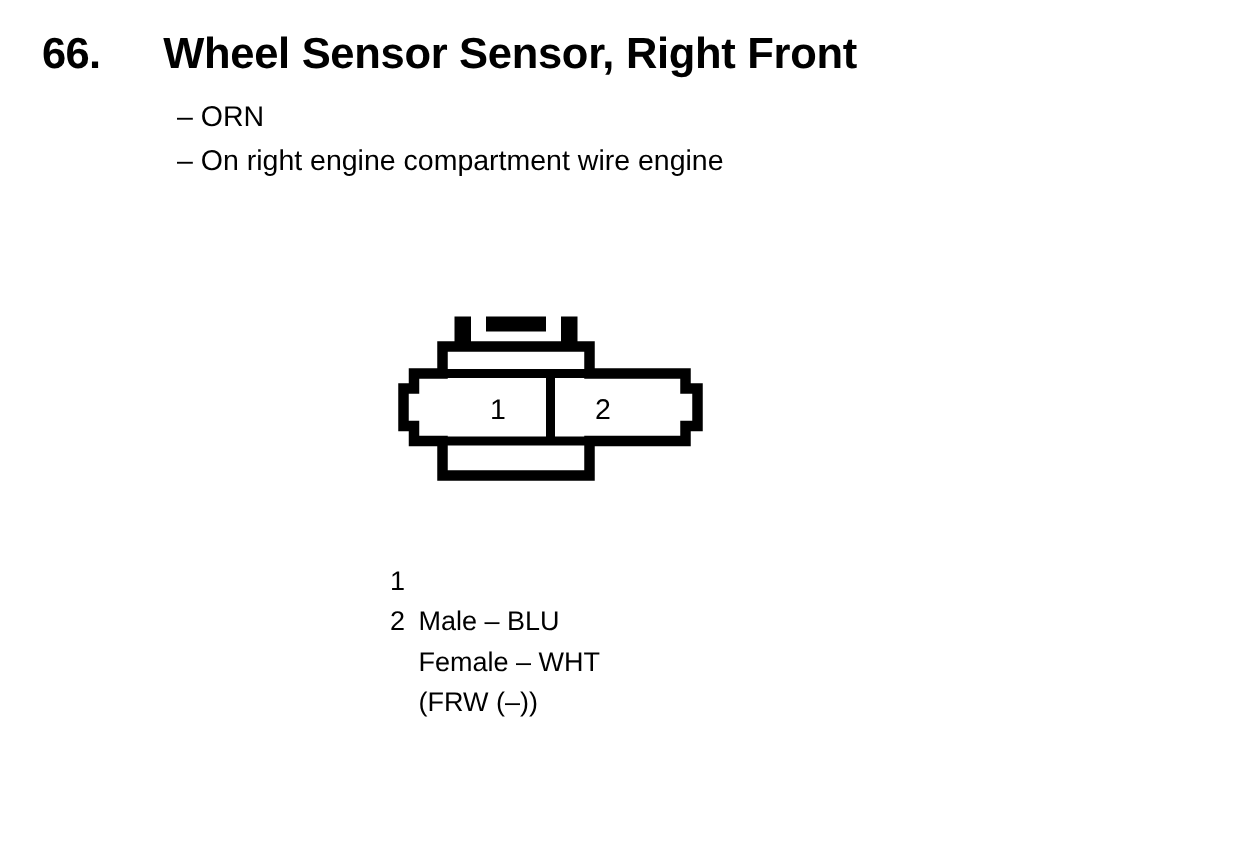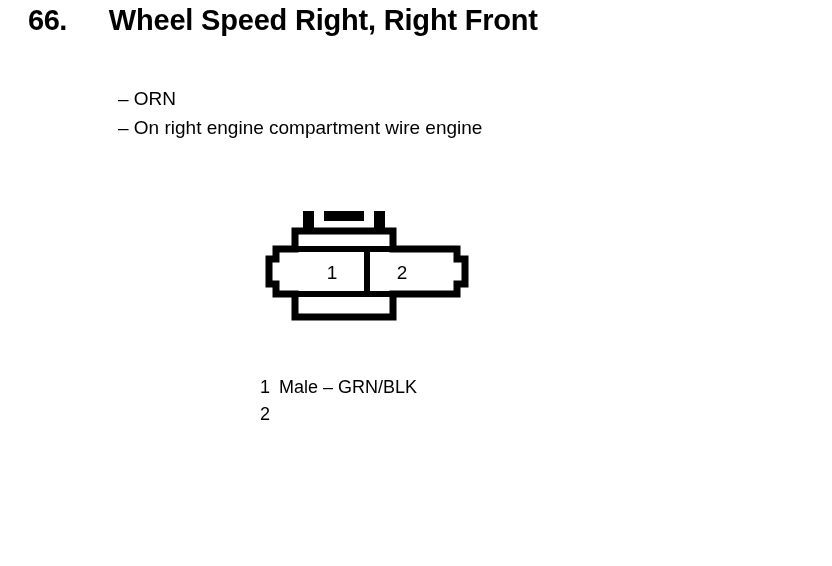--- a/index.html
+++ b/index.html
@@ -13,21 +13,21 @@
     position: relative;
     font-family: "Liberation Sans", sans-serif;
     color: #000000;
     overflow: hidden;
   }
 
   
   .heading {
     position: absolute;
     left: 28px;
-    top: 4px;
+    top: 20px;
     display: flex;
     align-items: baseline;
     justify-content: flex-end;
   }
   .heading-number {
     font-size: 29px;
     font-weight: bold;
     letter-spacing: -0.5px;
   }
   .heading-title {
@@ -35,21 +35,21 @@
     font-weight: bold;
     margin-left: 42px;
     letter-spacing: -0.2px;
     white-space: nowrap;
   }
 
   
   .bullets {
     position: absolute;
     left: 118px;
-    top: 84px;
+    top: 64px;
   }
   .bullet-line {
     font-size: 19px;
     line-height: 29px;
     white-space: nowrap;
   }
 
   
   .diagram {
     position: absolute;
@@ -90,21 +90,21 @@
     font-size: 18px;
     line-height: 27px;
     white-space: nowrap;
   }
 </style>
 </head>
 <body>
 
 <div class="heading">
   <span class="heading-number">66.</span>
-  <span class="heading-title">Wheel Speed Right, Right Front</span>
+  <span class="heading-title">Wheel Sensor Sensor, Right Front</span>
 </div>
 
 <div class="bullets">
   <div class="bullet-line">– ORN</div>
   <div class="bullet-line">– On right engine compartment wire engine</div>
 </div>
 
 <div class="diagram">
   <svg width="230" height="135" viewBox="0 0 230 135" xmlns="http://www.w3.org/2000/svg">
 
@@ -143,21 +143,25 @@
     <text class="pin-num" x="70" y="74" text-anchor="middle">1</text>
     <text class="pin-num" x="140" y="74" text-anchor="middle">2</text>
   </svg>
 </div>
 
 <div class="legend">
 
   <div class="legend-entry">
     <div class="legend-num">1</div>
     <div class="legend-lines">
-      <div class="legend-line">Male – GRN/BLK</div>
     </div>
   </div>
 
   <div class="legend-entry">
     <div class="legend-num">2</div>
+    <div class="legend-lines">
+      <div class="legend-line">Male – BLU</div>
+      <div class="legend-line">Female – WHT</div>
+      <div class="legend-line">(FRW (–))</div>
+    </div>
   </div>
 
 </div>
 
 </body></html>

